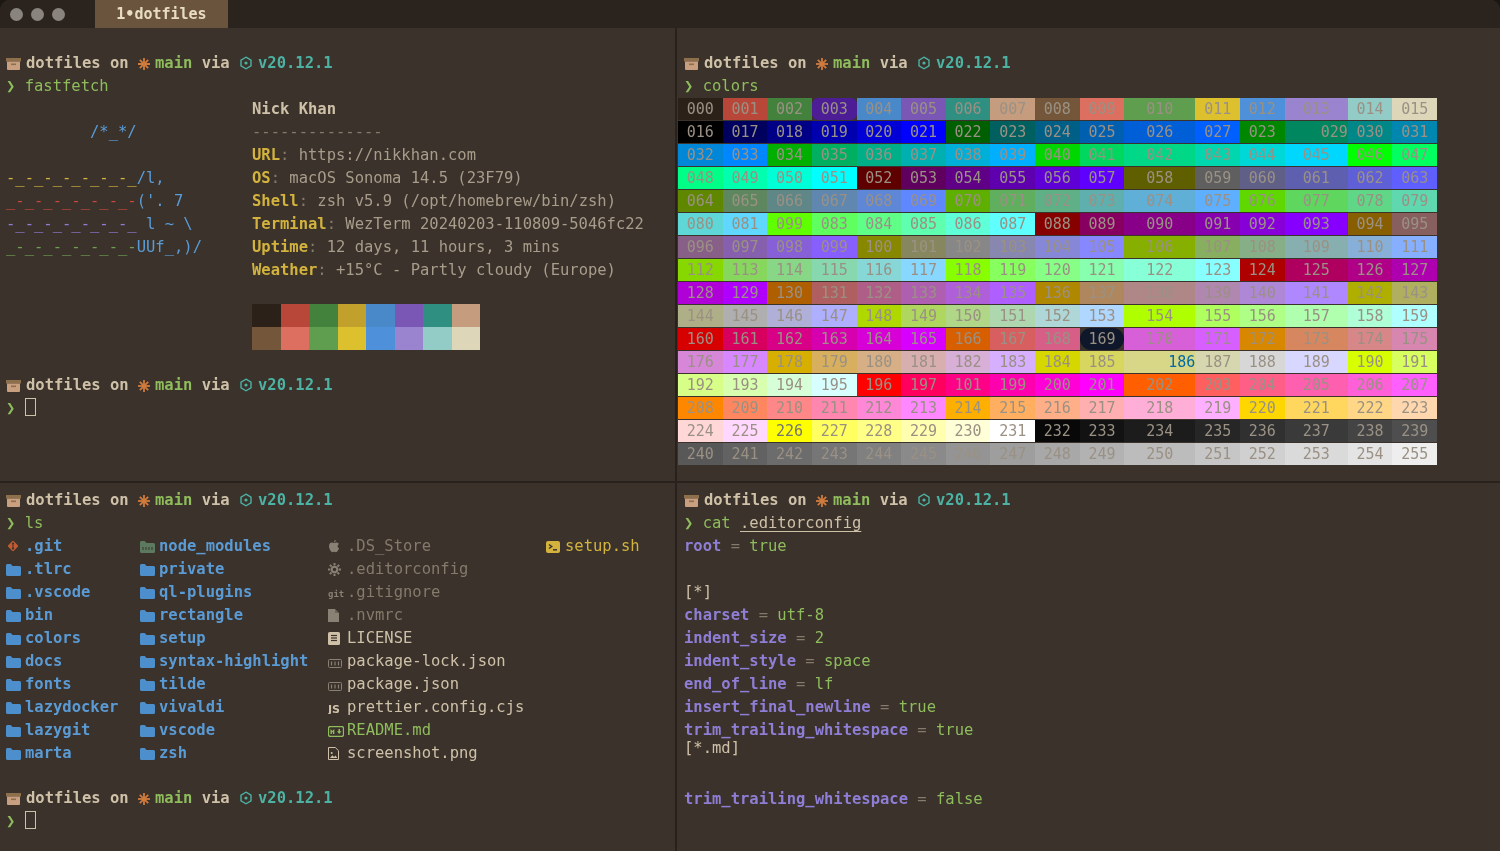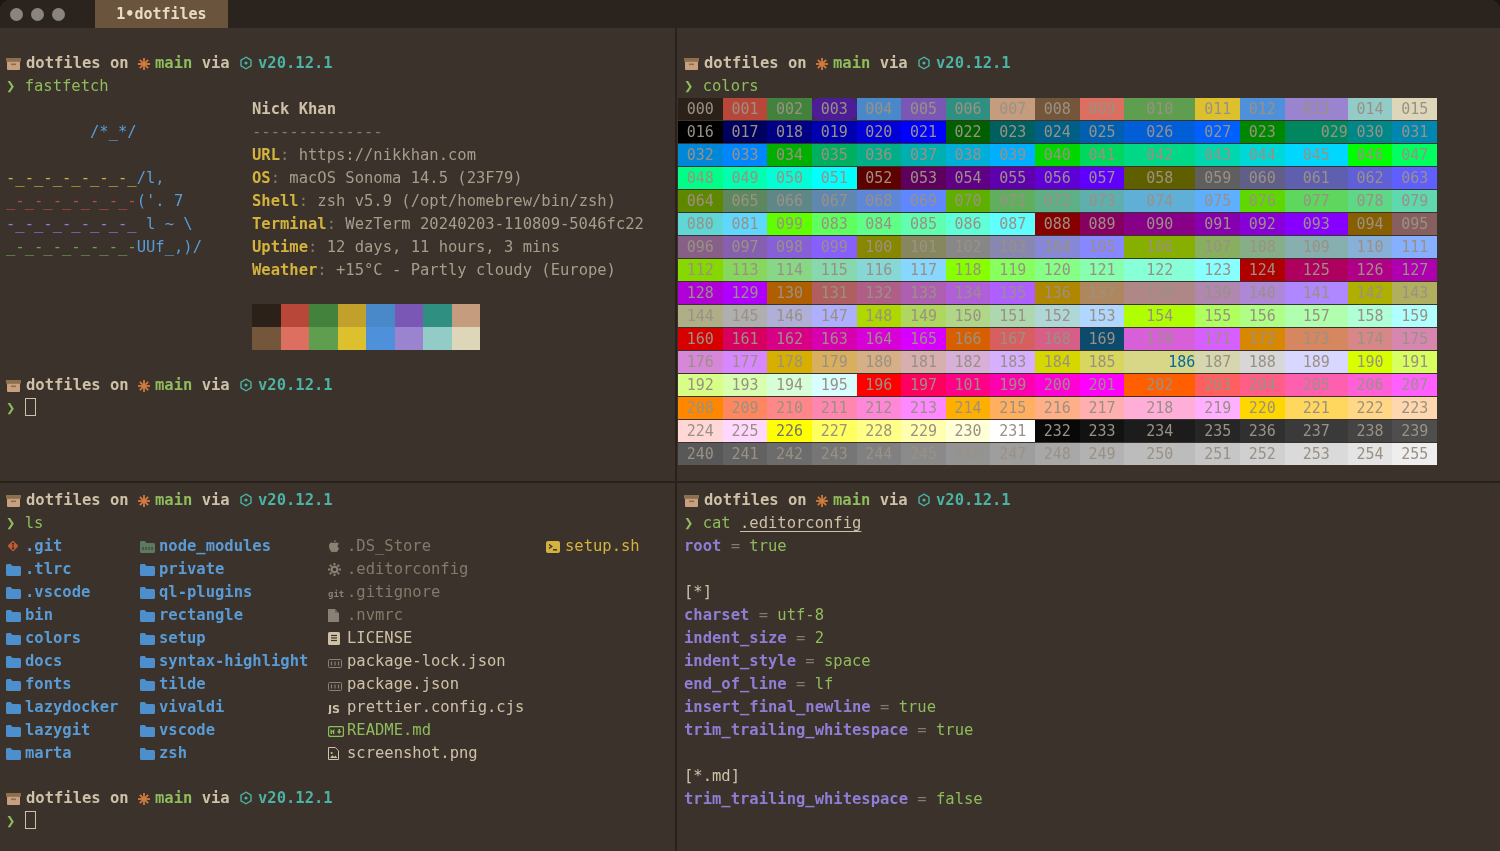--- a/index.html
+++ b/index.html
@@ -160,21 +160,21 @@
             </svg></span><span class="b" style="color: rgb(76, 178, 163);">v20.12.1</span></div>
         <div class="line" style="left: 684px; top: 512px;"><span class="b" style="color: rgb(143, 188, 92);">❯ </span><span style="color: rgb(143, 188, 92);">cat </span><span class="u" style="color: rgb(207, 193, 168);">.editorconfig</span></div>
         <div class="line" style="left: 684px; top: 535px;"><span class="b" style="color: rgb(143, 126, 214);">root</span><span style="color: rgb(133, 122, 107);"> = </span><span style="color: rgb(143, 188, 92);">true</span></div>
         <div class="line" style="left: 684px; top: 581px;"><span style="color: rgb(207, 193, 168);">[*]</span></div>
         <div class="line" style="left: 684px; top: 604px;"><span class="b" style="color: rgb(143, 126, 214);">charset</span><span style="color: rgb(133, 122, 107);"> = </span><span style="color: rgb(143, 188, 92);">utf-8</span></div>
         <div class="line" style="left: 684px; top: 627px;"><span class="b" style="color: rgb(143, 126, 214); margin-top: 44px;">indent_size</span><span style="color: rgb(133, 122, 107);"> = </span><span style="color: rgb(143, 188, 92);">2</span></div>
         <div class="line" style="left: 684px; top: 650px;"><span class="b" style="color: rgb(143, 126, 214);">indent_style</span><span style="color: rgb(133, 122, 107);"> = </span><span style="color: rgb(143, 188, 92);">space</span></div>
         <div class="line" style="left: 684px; top: 673px;"><span class="b" style="color: rgb(143, 126, 214);">end_of_line</span><span style="color: rgb(133, 122, 107);"> = </span><span style="color: rgb(143, 188, 92);">lf</span></div>
         <div class="line" style="left: 684px; top: 696px;"><span class="b" style="color: rgb(143, 126, 214);">insert_final_newline</span><span style="color: rgb(133, 122, 107);"> = </span><span style="color: rgb(143, 188, 92);">true</span></div>
         <div class="line" style="left: 684px; top: 719px;"><span class="b" style="color: rgb(143, 126, 214);">trim_trailing_whitespace</span><span style="color: rgb(133, 122, 107);"> = </span><span style="color: rgb(143, 188, 92);">true</span></div>
-        <div class="line" style="left: 684px; top: 765px;"><span style="color: rgb(207, 193, 168);">[*.md]</span></div>
+        <div class="line" style="left: 684px; top: 737px;"><span style="color: rgb(207, 193, 168);">[*.md]</span></div>
         <div class="line" style="left: 684px; top: 788px;"><span class="b" style="color: rgb(143, 126, 214);">trim_trailing_whitespace</span><span style="color: rgb(133, 122, 107);"> = </span><span style="color: rgb(143, 188, 92);">false</span></div>
         <div id="swatch" style="left: 252px; top: 304px;">
           <div style="background: rgb(43, 33, 25);"></div>
           <div style="background: rgb(184, 71, 58);"></div>
           <div style="background: rgb(67, 130, 61);"></div>
           <div style="background: rgb(194, 160, 44);"></div>
           <div style="background: rgb(74, 137, 201);"></div>
           <div style="background: rgb(122, 87, 181);"></div>
           <div style="background: rgb(47, 143, 128);"></div>
           <div style="background: rgb(197, 156, 126);"></div>
@@ -350,21 +350,21 @@
           <div class="gcell" style="background: rgb(175, 255, 255); color: rgb(154, 145, 132);">159</div>
           <div class="gcell" style="background: rgb(215, 0, 0); color: rgb(154, 145, 132);">160</div>
           <div class="gcell" style="background: rgb(215, 0, 95); color: rgb(154, 145, 132);">161</div>
           <div class="gcell" style="background: rgb(215, 0, 135); color: rgb(154, 145, 132);">162</div>
           <div class="gcell" style="background: rgb(215, 0, 175); color: rgb(154, 145, 132);">163</div>
           <div class="gcell" style="background: rgb(215, 0, 215); color: rgb(154, 145, 132);">164</div>
           <div class="gcell" style="background: rgb(215, 0, 255); color: rgb(154, 145, 132);">165</div>
           <div class="gcell" style="background: rgb(215, 95, 0); color: rgb(154, 145, 132);">166</div>
           <div class="gcell" style="background: rgb(215, 95, 95); color: rgb(154, 145, 132);">167</div>
           <div class="gcell" style="background: rgb(215, 95, 135); color: rgb(154, 145, 132);">168</div>
-          <div class="gcell" style="background: #0c4a6e; color: rgb(154, 145, 132);">169</div>
+          <div class="gcell" style="background: #0f172a; color: rgb(154, 145, 132); border-radius: 11px;">169</div>
           <div class="gcell" style="background: rgb(215, 95, 215); color: rgb(154, 145, 132);">170</div>
           <div class="gcell" style="background: rgb(215, 95, 255); color: rgb(154, 145, 132);">171</div>
           <div class="gcell" style="background: rgb(215, 135, 0); color: rgb(154, 145, 132);">172</div>
           <div class="gcell" style="background: rgb(215, 135, 95); color: rgb(154, 145, 132);">173</div>
           <div class="gcell" style="background: rgb(215, 135, 135); color: rgb(154, 145, 132);">174</div>
           <div class="gcell" style="background: rgb(215, 135, 175); color: rgb(154, 145, 132);">175</div>
           <div class="gcell" style="background: rgb(215, 135, 215); color: rgb(154, 145, 132);">176</div>
           <div class="gcell" style="background: rgb(215, 135, 255); color: rgb(154, 145, 132);">177</div>
           <div class="gcell" style="background: rgb(215, 175, 0); color: rgb(154, 145, 132);">178</div>
           <div class="gcell" style="background: rgb(215, 175, 95); color: rgb(154, 145, 132);">179</div>

